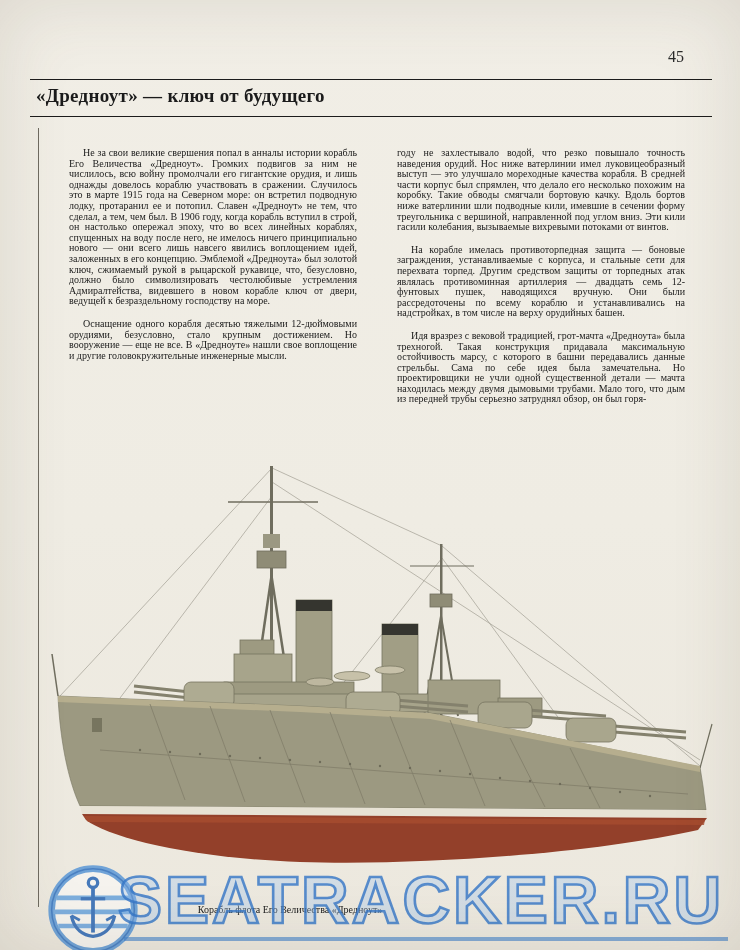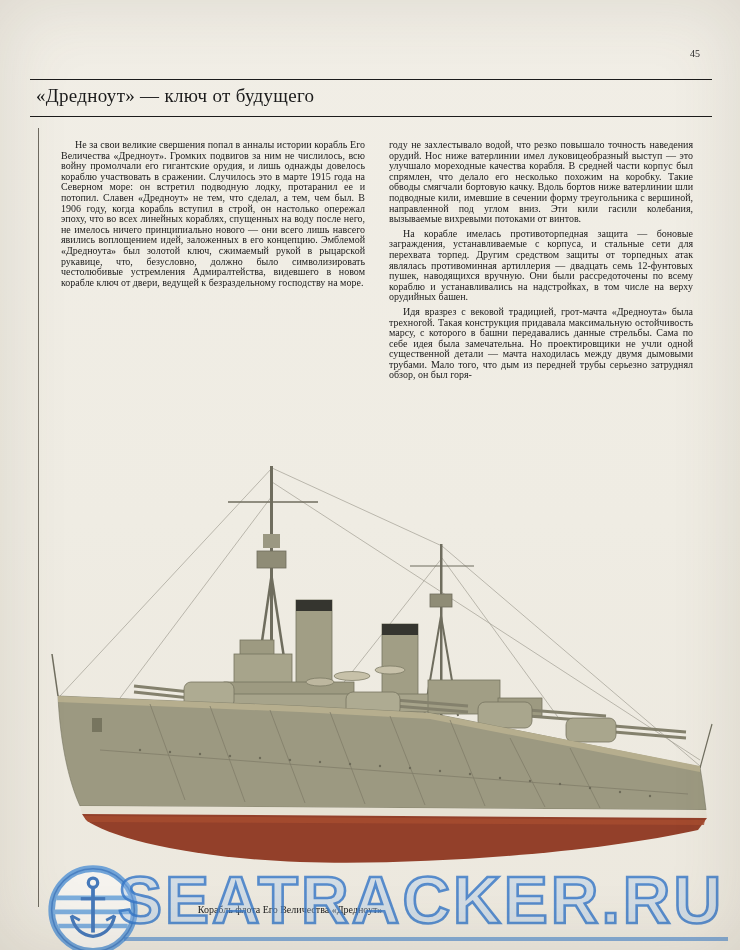--- a/index.html
+++ b/index.html
@@ -3,32 +3,32 @@
 <meta charset="utf-8">
 <style>
   html,body { margin:0; padding:0; }
   body {
     width:740px; height:950px; position:relative; overflow:hidden;
     background:linear-gradient(180deg,#f1eee6 0%,#efece3 55%,#ece8de 100%);
     font-family:"Liberation Serif","DejaVu Serif",serif; color:#1b1b1b;
   }
   .vignette { position:absolute; inset:0; box-shadow:inset 0 0 70px rgba(90,80,60,0.14); pointer-events:none; z-index:10; }
 
-  .page-number { position:absolute; top:48px; right:40px; font-size:10px; color:#2a2a2a; }
+  .page-number { position:absolute; top:48px; right:56px; font-size:16px; color:#2a2a2a; }
 
   .rule { position:absolute; left:30px; right:28px; border-top:1.4px solid #1c1c1c; }
   .rule.top { top:79px; }
   .rule.bottom { top:116px; }
-  .page-title { position:absolute; left:36px; top:85px; font-size:19px; font-weight:normal; letter-spacing:0.3px; }
+  .page-title { position:absolute; left:36px; top:85px; font-size:19px; font-weight:bold; letter-spacing:0.3px; }
 
   .left-vrule { position:absolute; left:38px; top:128px; height:779px; width:1px; background:#6f6a60; }
 
   .columns { position:absolute; left:57px; top:136px; width:640px; height:316px; display:flex; gap:16px; overflow:hidden; }
   .col { width:312px; font-size:10px; line-height:10.6px; text-align:justify; }
-  .col p { margin:4px; text-indent:14px; }
+  .col p { margin:12px; text-indent:14px; }
   .col p.cont { text-indent:0; }
 
   .illustration { position:absolute; left:0; top:448px; width:740px; height:460px; z-index:1; }
 
   .caption { position:absolute; left:70px; top:904px; width:440px; text-align:center; font-size:10px; color:#222; z-index:3; }
 
   .watermark { position:absolute; left:0; top:855px; width:740px; height:95px; z-index:5; pointer-events:none; }
   .wm-logo { position:absolute; left:46px; top:8px; width:94px; height:94px; opacity:0.85; }
   .wm-text {
     position:absolute; left:118px; top:12px; white-space:nowrap; line-height:1;
@@ -46,20 +46,21 @@
 
 <div class="rule top"></div>
 <div class="page-title">«Дредноут»  —  ключ от будущего</div>
 <div class="rule bottom"></div>
 
 <div class="left-vrule"></div>
 
 <div class="columns">
   <div class="col">
     <p>Не за свои великие свершения попал в анналы истории корабль Его Величества «Дредноут». Громких подвигов за ним не числилось, всю войну промолчали его гигантские орудия, и лишь однажды довелось кораблю участвовать в сражении. Случилось это в марте 1915 года на Северном море: он встретил подводную лодку, протаранил ее и потопил. Славен «Дредноут» не тем, что сделал, а тем, чем был. В 1906 году, когда корабль вступил в строй, он настолько опережал эпоху, что во всех линейных кораблях, спущенных на воду после него, не имелось ничего принципиально нового — они всего лишь навсего явились воплощением идей, заложенных в его концепцию. Эмблемой «Дредноута» был золотой ключ, сжимаемый рукой в рыцарской рукавице, что, безусловно, должно было символизировать честолюбивые устремления Адмиралтейства, видевшего в новом корабле ключ от двери, ведущей к безраздельному господству на море.</p>
+    <p>Оснащение одного корабля десятью тяжелыми 12-дюймовыми орудиями, безусловно, стало крупным достижением. Но вооружение — еще не все. В «Дредноуте» нашли свое воплощение и другие головокружительные инженерные мысли.</p>
   </div>
   <div class="col">
     <p class="cont">году не захлестывало водой, что резко повышало точность наведения орудий. Нос ниже ватерлинии имел луковицеобразный выступ — это улучшало мореходные качества корабля. В средней части корпус был спрямлен, что делало его несколько похожим на коробку. Такие обводы смягчали бортовую качку. Вдоль бортов ниже ватерлинии шли подводные кили, имевшие в сечении форму треугольника с вершиной, направленной под углом вниз. Эти кили гасили колебания, вызываемые вихревыми потоками от винтов.</p>
     <p>На корабле имелась противоторпедная защита — боновые заграждения, устанавливаемые с корпуса, и стальные сети для перехвата торпед. Другим средством защиты от торпедных атак являлась противоминная артиллерия — двадцать семь 12-фунтовых пушек, наводящихся вручную. Они были рассредоточены по всему кораблю и устанавливались на надстройках, в том числе на верху орудийных башен.</p>
     <p>Идя вразрез с вековой традицией, грот-мачта «Дредноута» была трехногой. Такая конструкция придавала максимальную остойчивость марсу, с которого в башни передавались данные стрельбы. Сама по себе идея была замечательна. Но проектировщики не учли одной существенной детали — мачта находилась между двумя дымовыми трубами. Мало того, что дым из передней трубы серьезно затруднял обзор, он был горя-</p>
   </div>
 </div>
 
 <div class="illustration">
   <svg width="740" height="460" viewBox="0 0 740 460" xmlns="http://www.w3.org/2000/svg">

